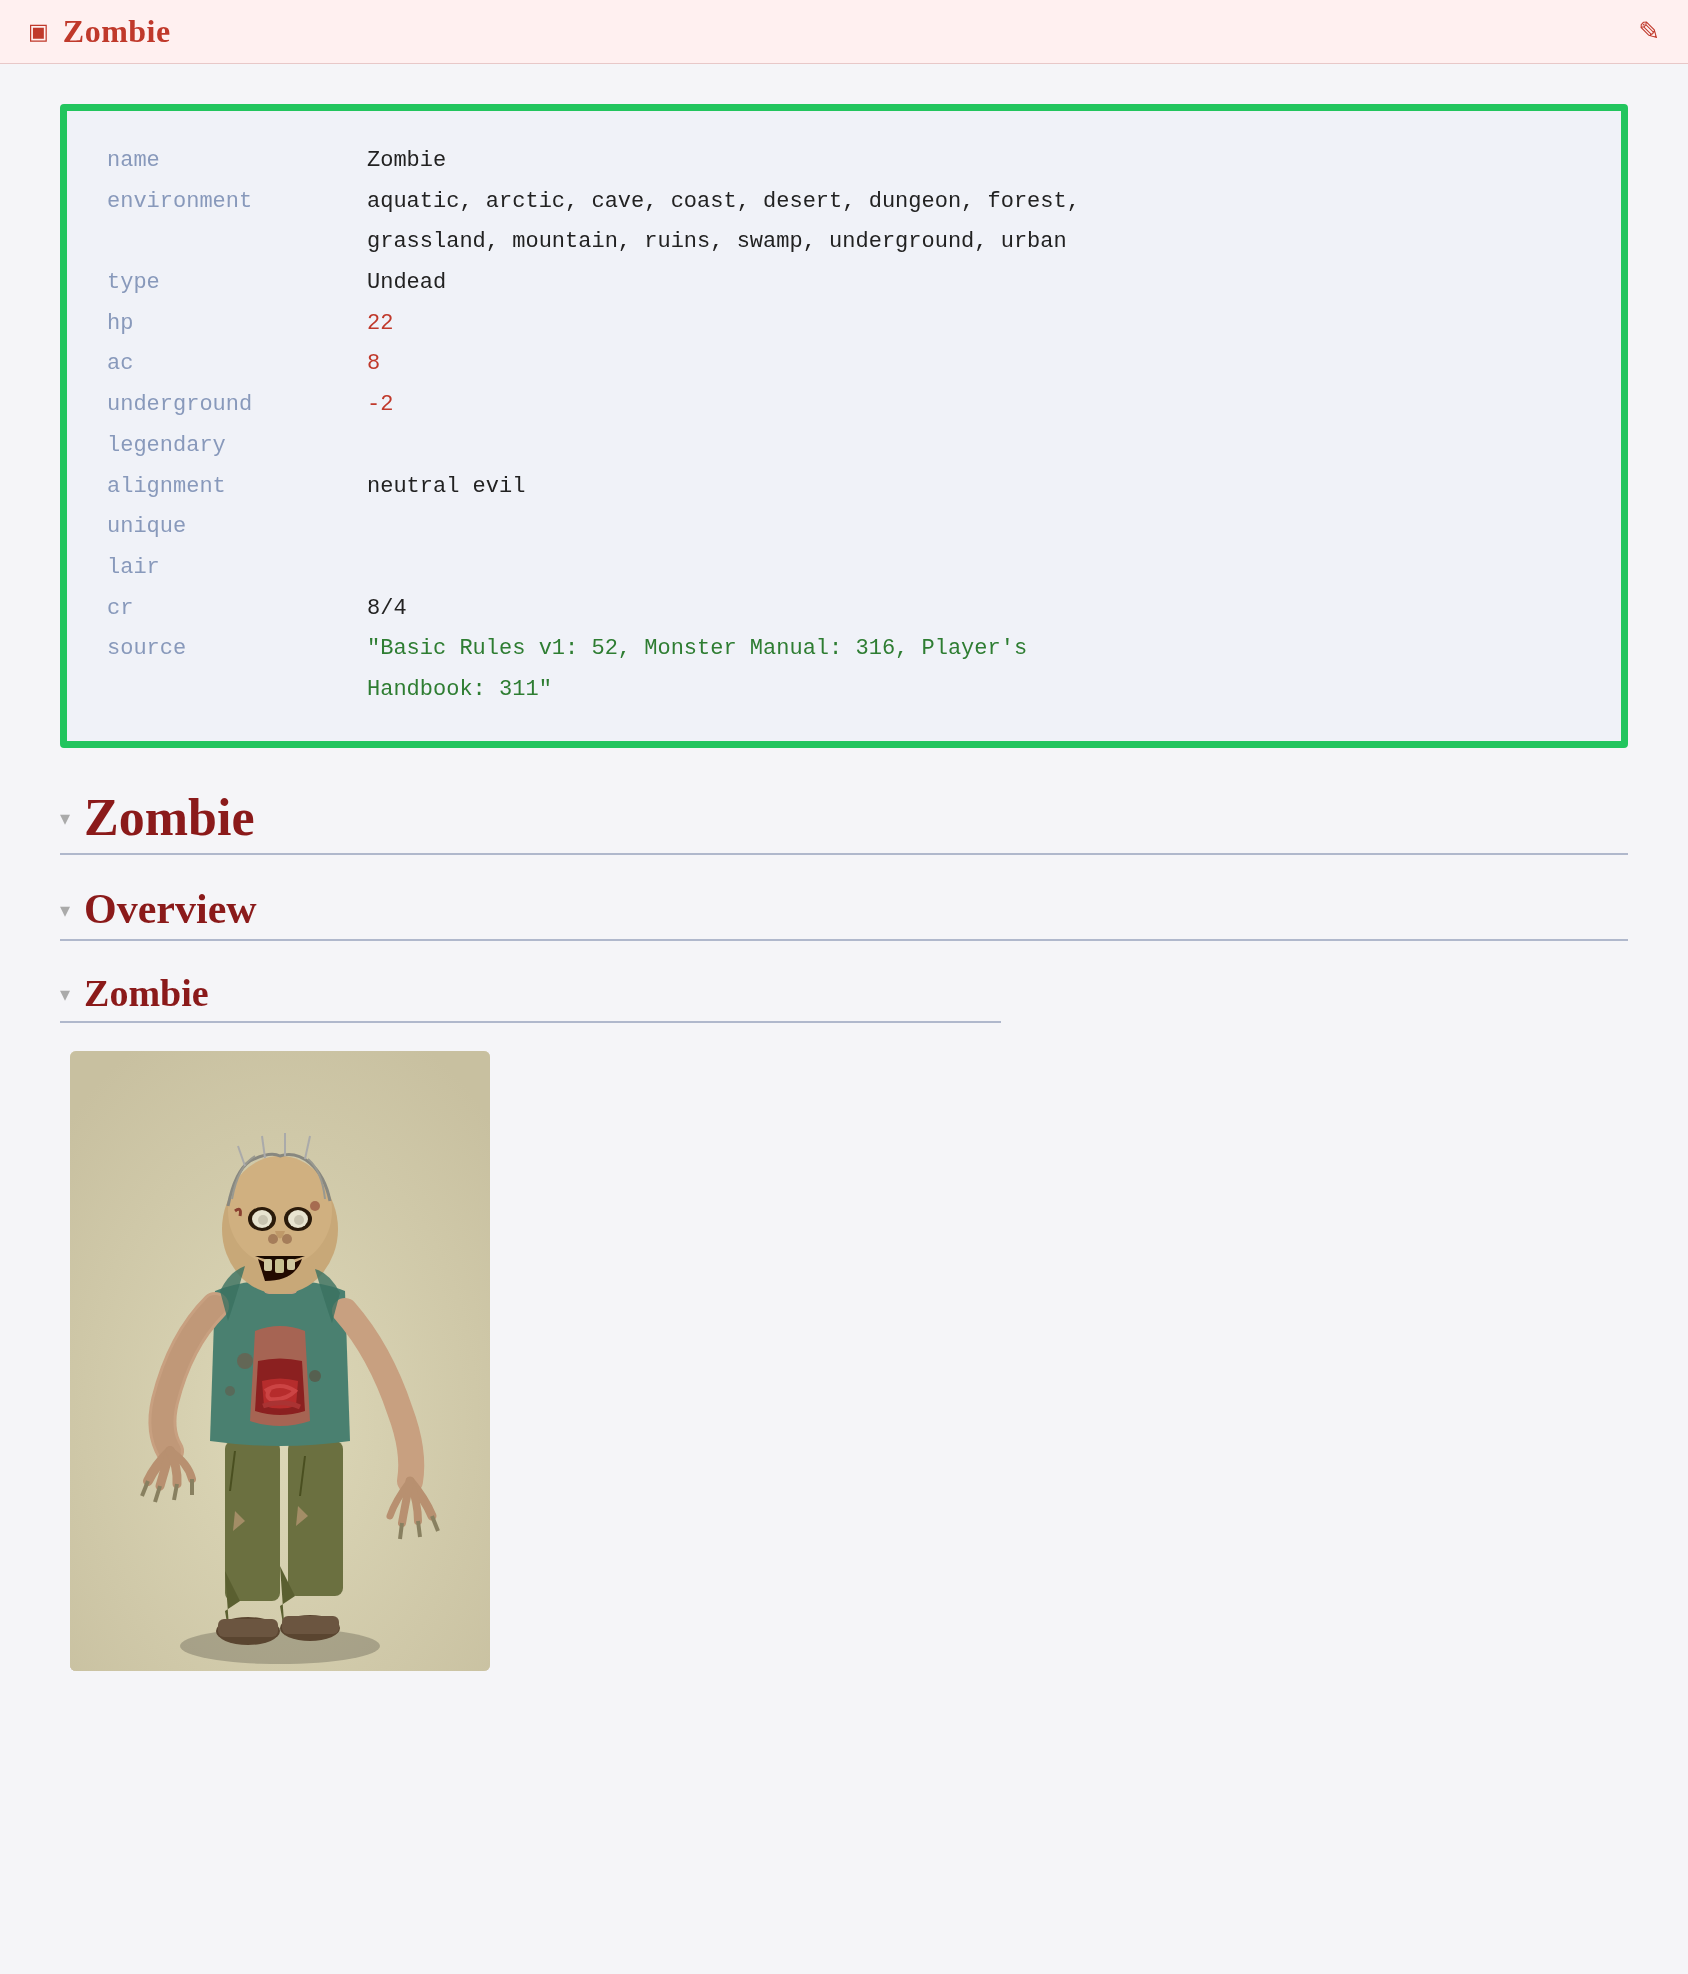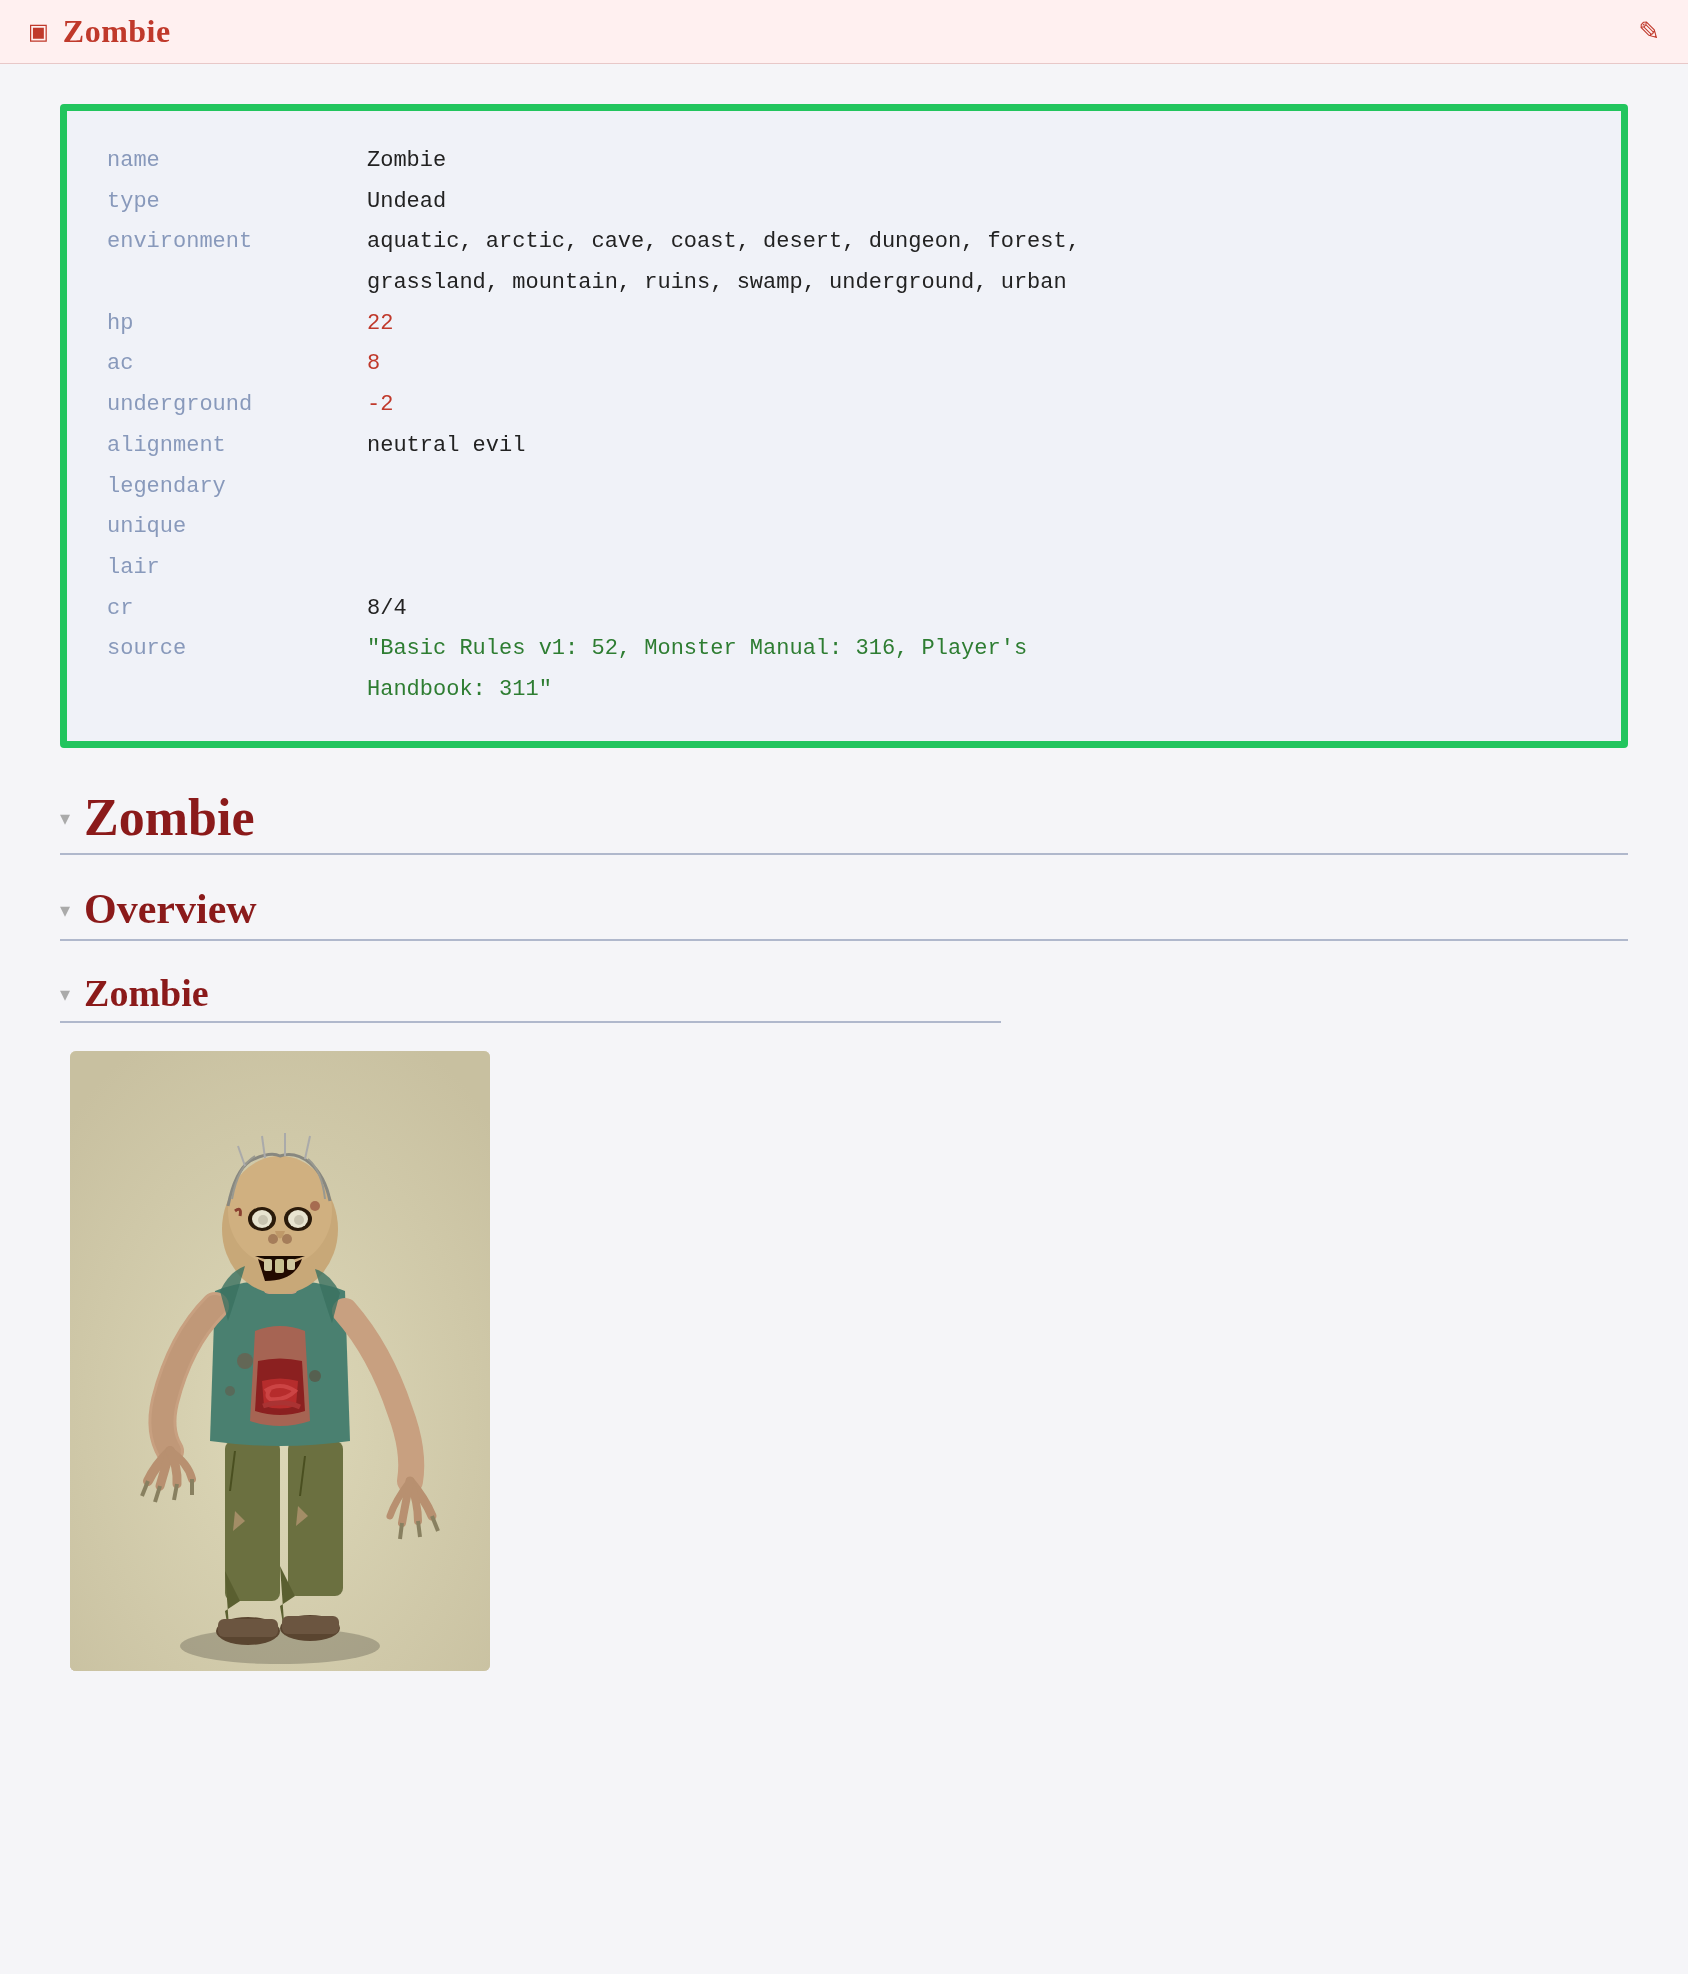--- a/index.html
+++ b/index.html
@@ -171,46 +171,46 @@
 
 <div class="main-content">
 
   <div class="data-card">
 
     <div class="data-row">
       <span class="data-label">name</span>
       <span class="data-value">Zombie</span>
     </div>
     <div class="data-row">
+      <span class="data-label">environment</span>
+      <span class="data-value">aquatic, arctic, cave, coast, desert, dungeon, forest,<br>grassland, mountain, ruins, swamp, underground, urban</span>
+    </div>
+    <div class="data-row">
       <span class="data-label">type</span>
       <span class="data-value">Undead</span>
     </div>
     <div class="data-row">
-      <span class="data-label">environment</span>
-      <span class="data-value">aquatic, arctic, cave, coast, desert, dungeon, forest,<br>grassland, mountain, ruins, swamp, underground, urban</span>
-    </div>
-    <div class="data-row">
       <span class="data-label">hp</span>
       <span class="data-value red">22</span>
     </div>
     <div class="data-row">
       <span class="data-label">ac</span>
       <span class="data-value red">8</span>
     </div>
     <div class="data-row">
       <span class="data-label">underground</span>
       <span class="data-value red">-2</span>
     </div>
     <div class="data-row">
+      <span class="data-label">legendary</span>
+      <span class="data-value"></span>
+    </div>
+    <div class="data-row">
       <span class="data-label">alignment</span>
       <span class="data-value">neutral evil</span>
-    </div>
-    <div class="data-row">
-      <span class="data-label">legendary</span>
-      <span class="data-value"></span>
     </div>
     <div class="data-row">
       <span class="data-label">unique</span>
       <span class="data-value"></span>
     </div>
     <div class="data-row">
       <span class="data-label">lair</span>
       <span class="data-value"></span>
     </div>
     <div class="data-row">

